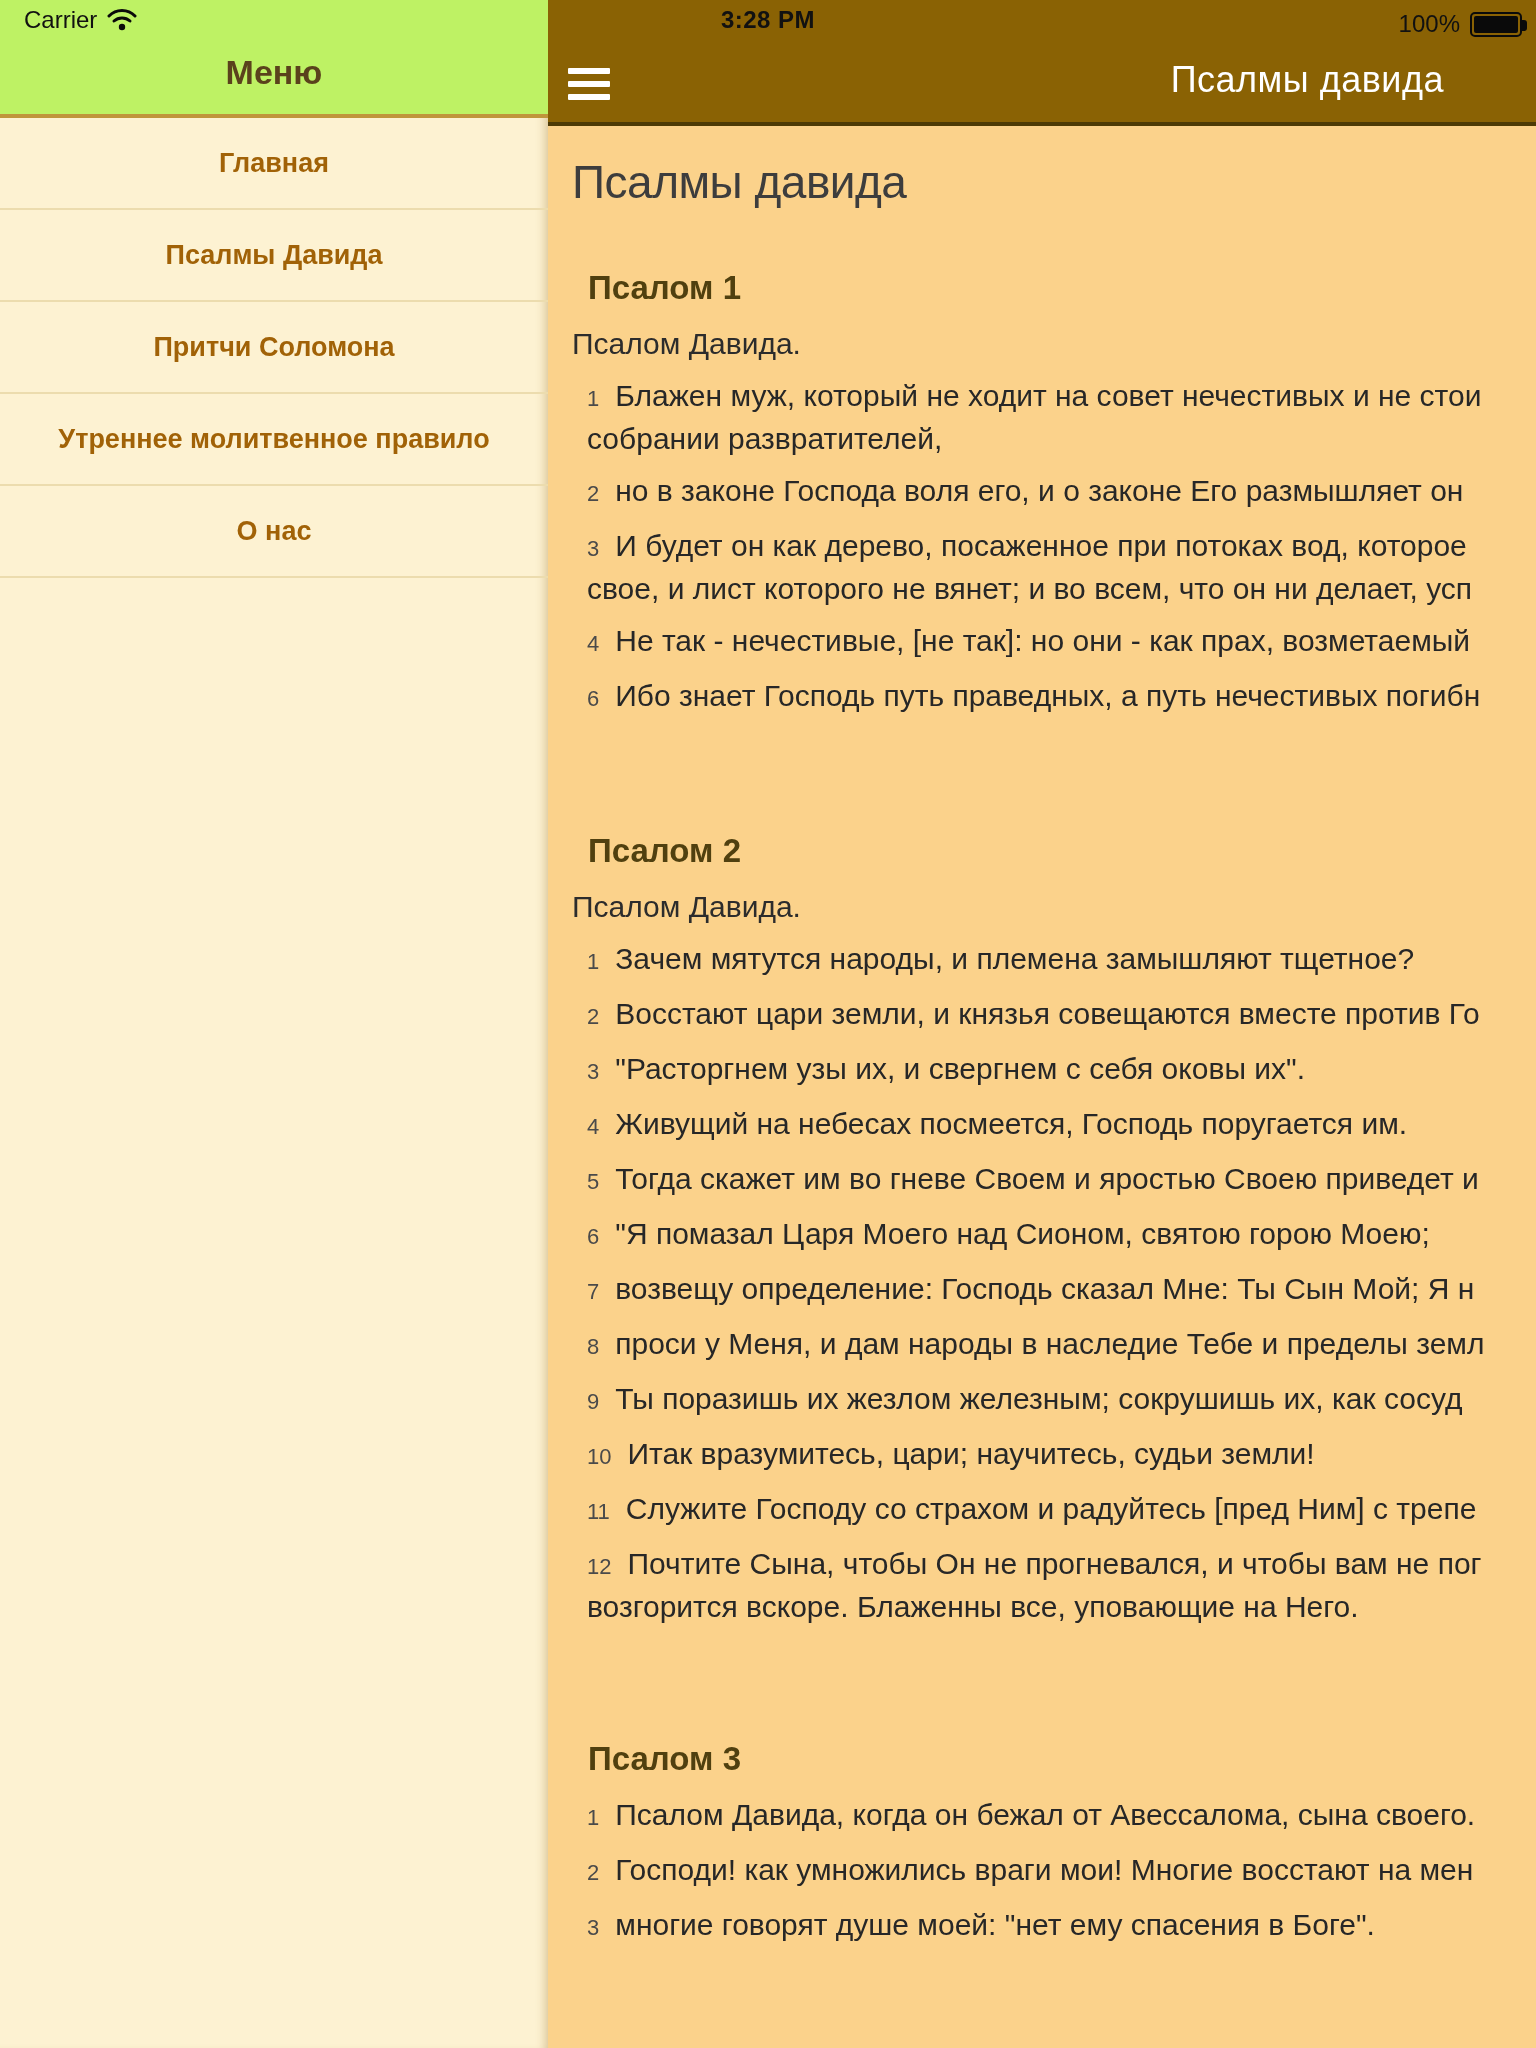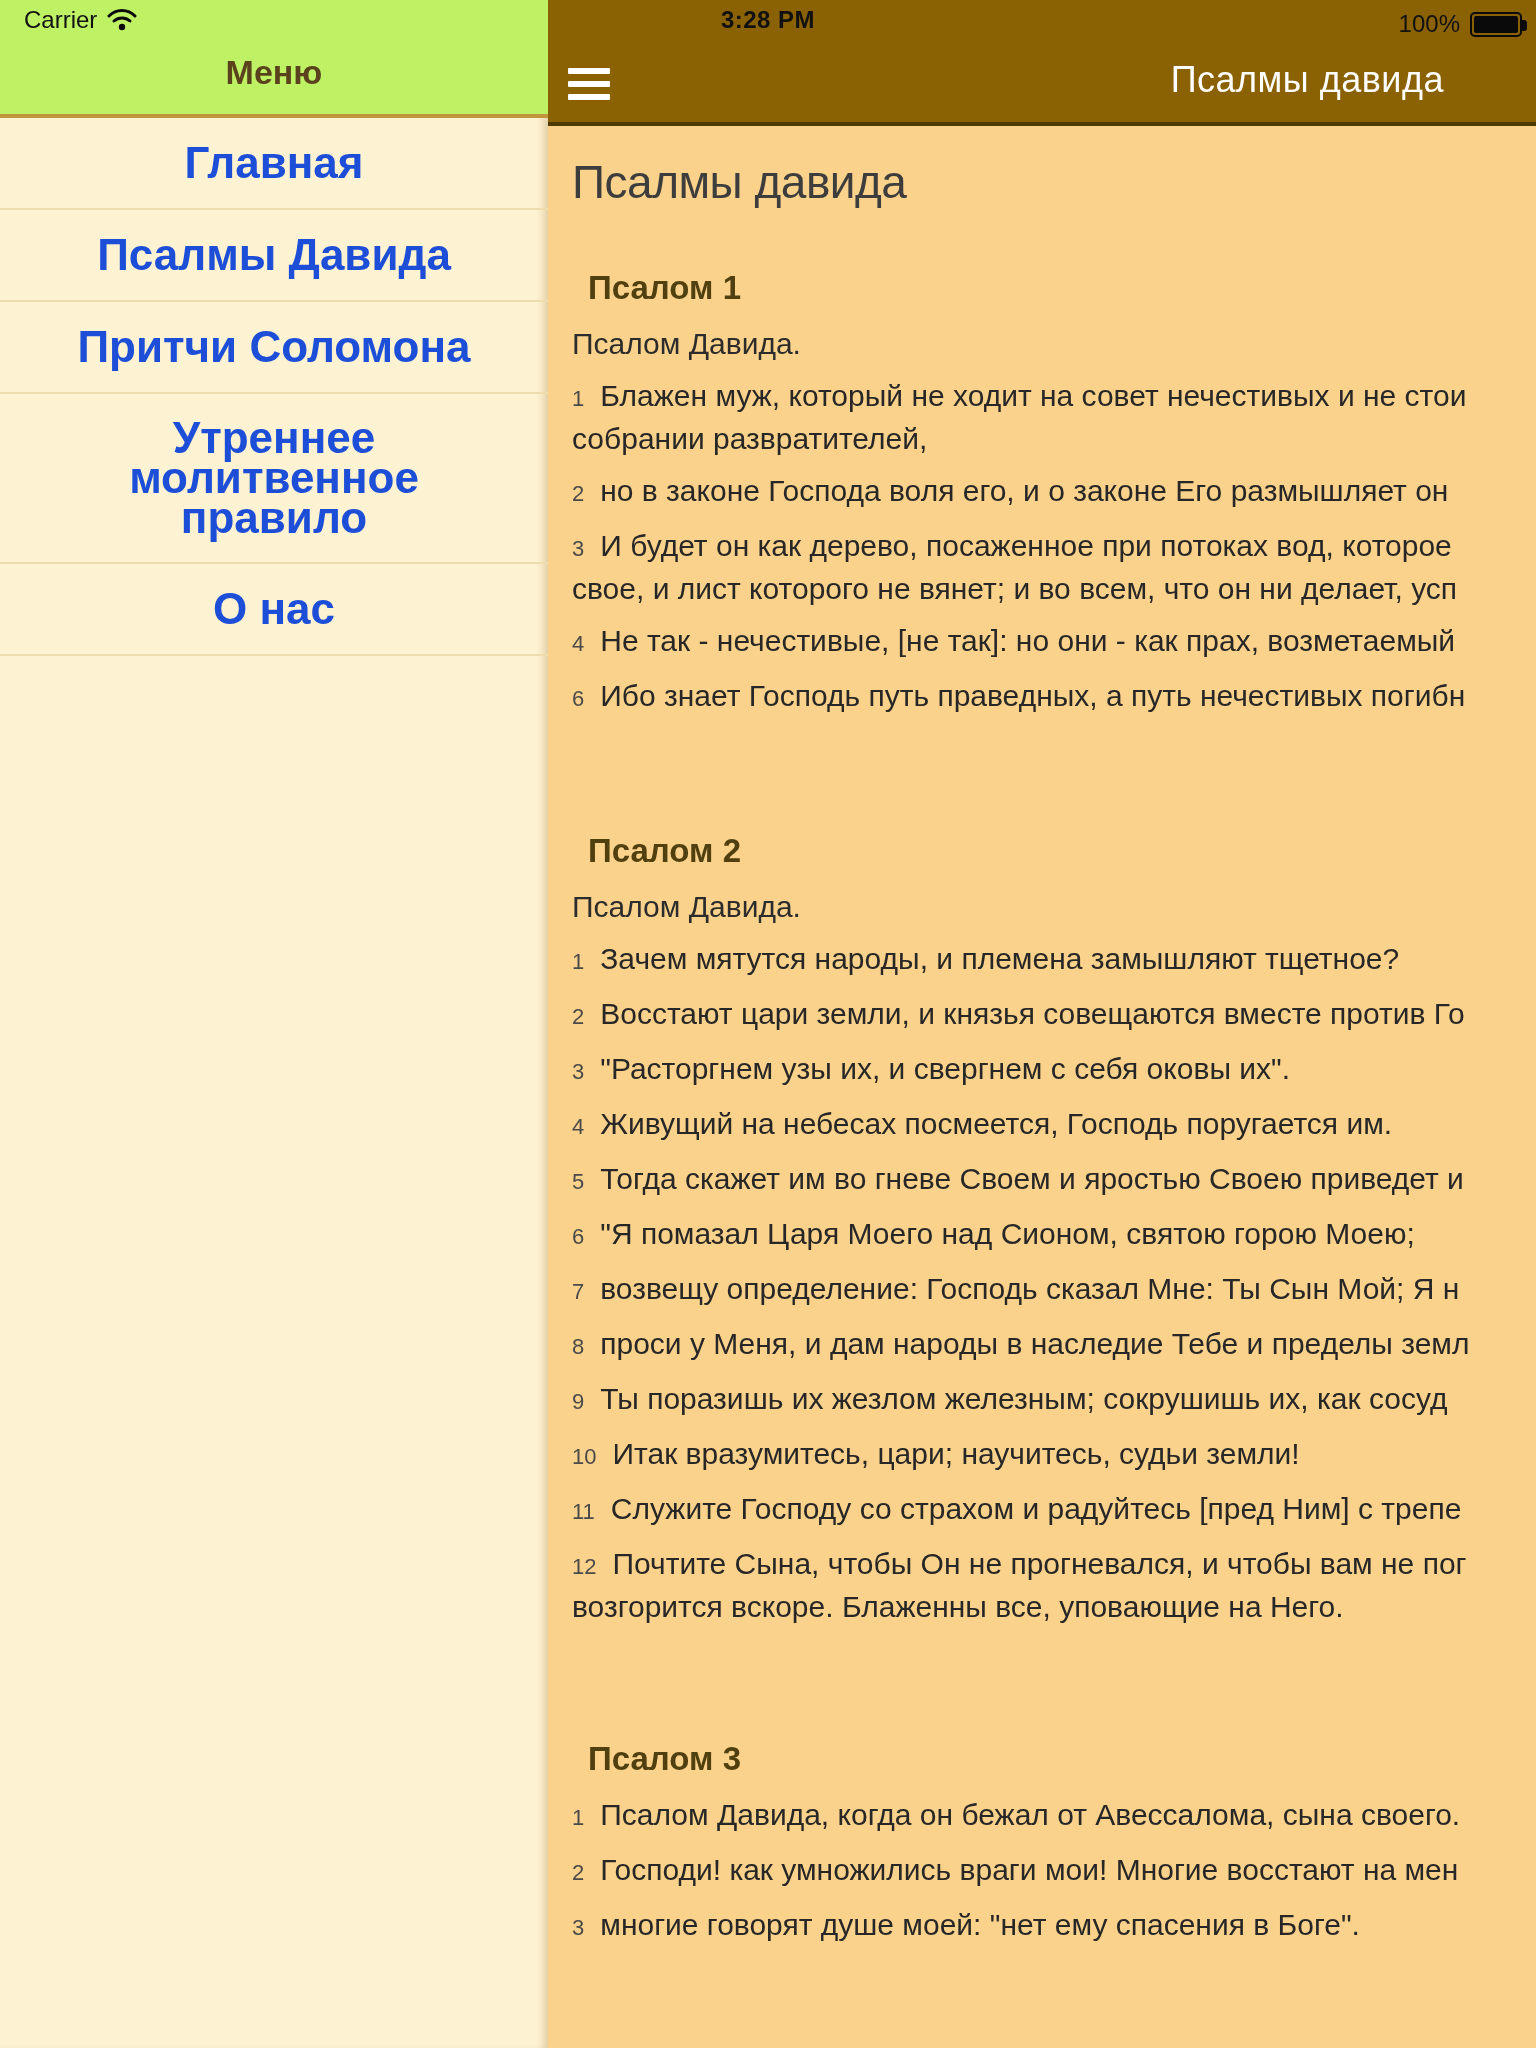--- a/index.html
+++ b/index.html
@@ -46,21 +46,21 @@
     display:flex;align-items:center;justify-content:center;
   }
   .sidebar-title{
     font-size:34px;font-weight:700;color:#5a421c;
   }
   .menu{display:block;}
   .menu-item{
     display:flex;align-items:center;justify-content:center;
     min-height:92px;box-sizing:border-box;padding:24px 34px;
     border-bottom:2px solid #ecdcae;
-    font-size:44px;font-weight:700;color:#1d4ed8;
+    font-size:27px;font-weight:700;color:#a16207;
     text-align:center;line-height:40px;cursor:pointer;
   }
   
   .main{
     position:absolute;left:548px;top:0;right:0;bottom:0;
     background:#fbd28b;overflow:hidden;
   }
   .nav-header{
     position:relative;height:122px;background:#8a6204;
     border-bottom:4px solid #4d3a05;
@@ -86,21 +86,21 @@
   .psalm + .psalm{margin-top:112px;}
   .psalm-heading{
     font-size:33px;font-weight:700;color:#50400f;
     line-height:40px;margin:16px;
   }
   .psalm-subtitle{
     font-size:30px;color:#2c2c2c;line-height:40px;
     margin:0 0 10px 0;
   }
   .verse{
-    margin:12px 0 0 0;
+    margin:12px 0 0 15px;
     font-size:30px;color:#272727;line-height:40px;
     white-space:pre;overflow:hidden;
   }
   .vnum{
     font-size:22px;color:#4a4a4a;
     display:inline-block;margin-right:16px;min-width:12px;
   }
 </style>
 </head>
 <body>

